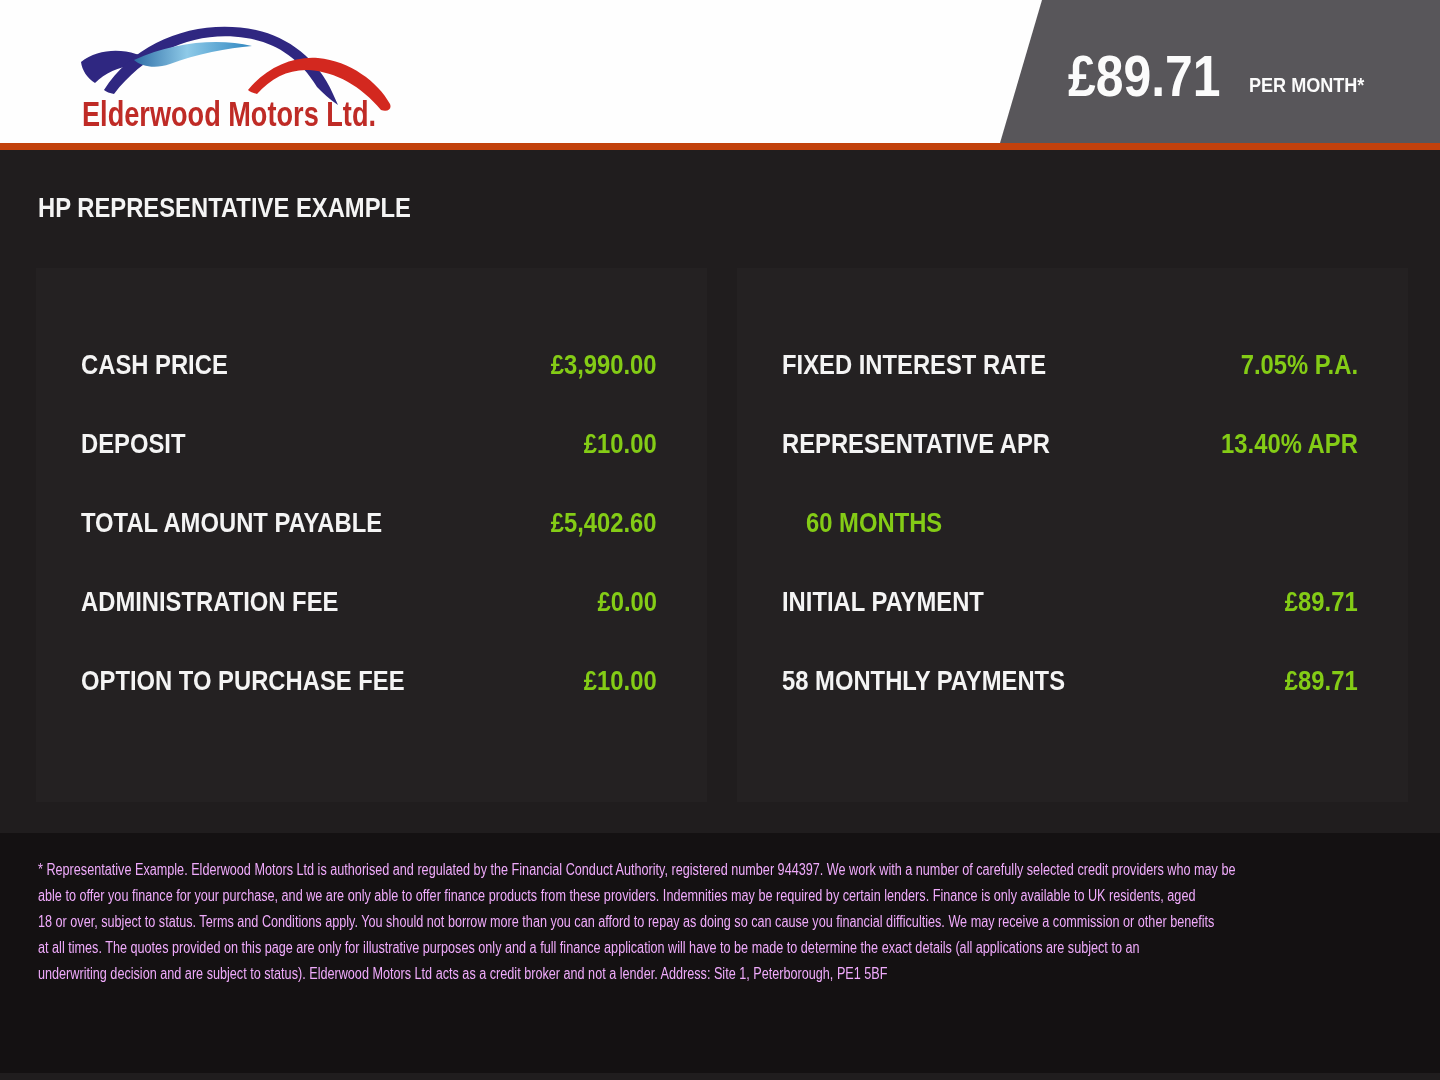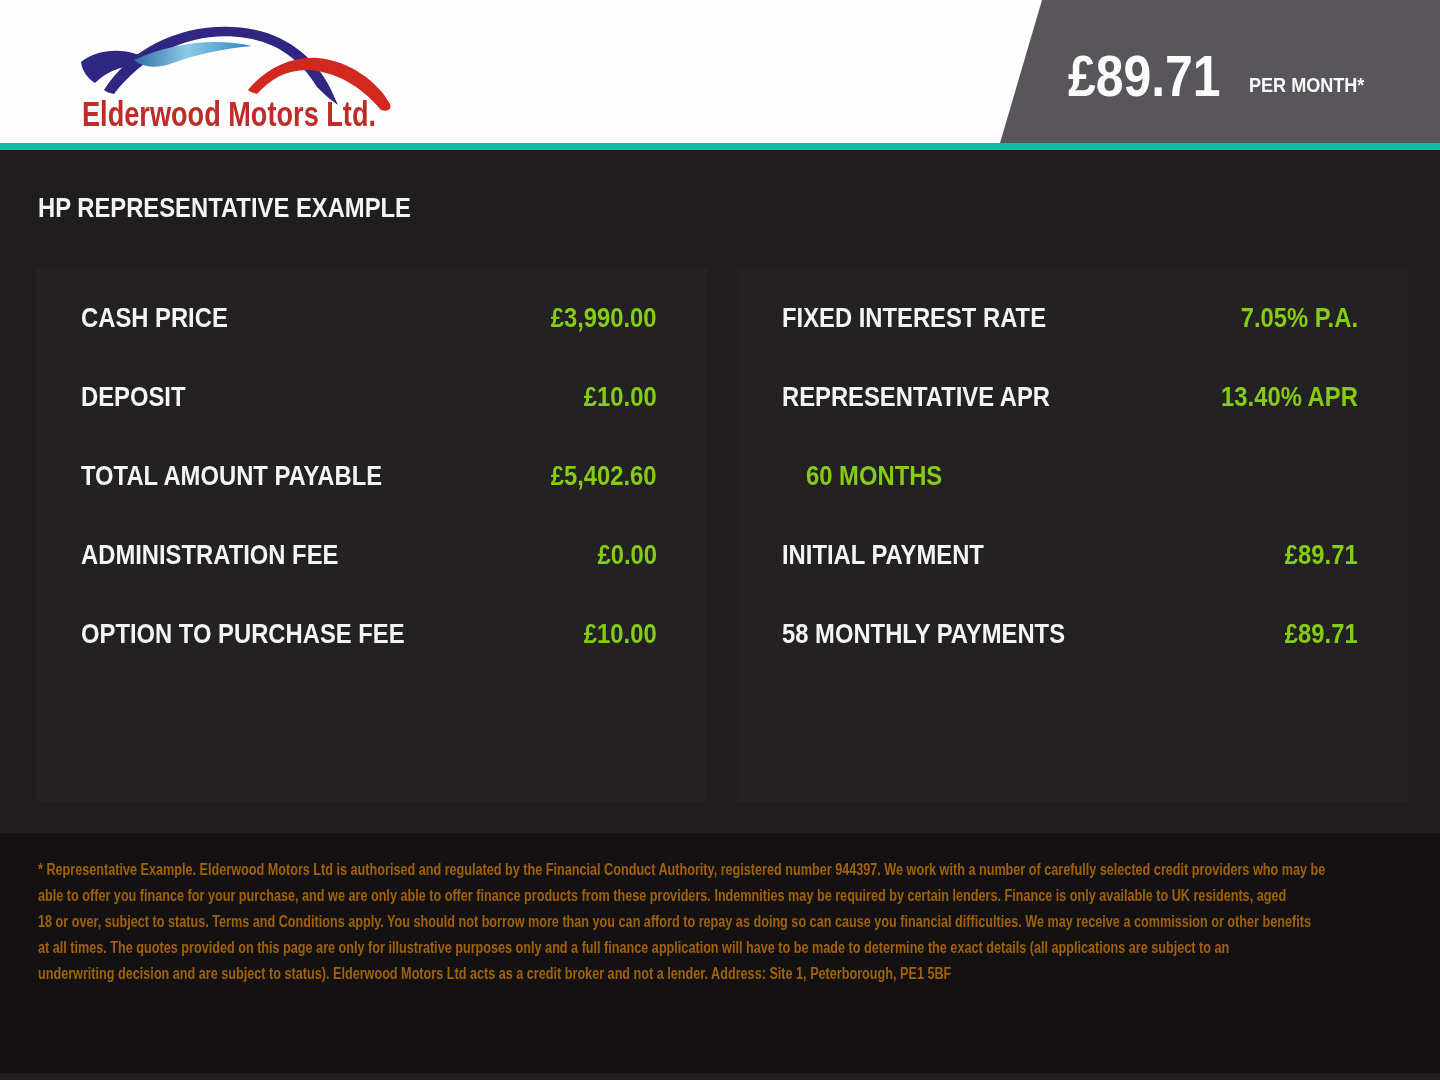--- a/index.html
+++ b/index.html
@@ -43,21 +43,21 @@
   .period {
     color: #fbfbfb; font-size: 21px; font-weight: bold;
     display: inline-block; transform: scaleX(0.86); transform-origin: 0 100%;
     white-space: nowrap; position: relative; top: -4px;
   }
 
   
   .main {
     width: 100%; height: 690px;
     background: #201d1e;
-    border-top: 7px solid #14b8a6;
+    border-top: 7px solid #c2410c;
   }
   .page-title {
     margin: 44px 0 0 38px;
     color: #f4f4f4; font-size: 28px; font-weight: bold;
     line-height: 28px;
   }
   .cond {
     display: inline-block; transform: scaleX(0.85); transform-origin: 0 50%;
     white-space: nowrap;
   }
@@ -70,34 +70,34 @@
     margin-top: 46px;
     padding: 0 32px 0 36px;
   }
   .panel {
     flex: 1; height: 534px;
     background: #242122;
     padding: 34px 50px 0 45px;
   }
   .frow {
     height: 79px;
-    display: flex; justify-content: space-between; align-items: flex-start; gap: 12px;
+    display: flex; justify-content: space-between; align-items: flex-end; gap: 12px;
   }
   .frow .lbl { color: #f4f4f4; font-size: 28px; font-weight: bold; }
   .frow .val { color: #84cc16; font-size: 28px; font-weight: bold; }
 
   
   .footer {
     width: 100%; height: 240px;
     background: #141112;
     padding: 24px 0 0 38px;
   }
   .fline {
     line-height: 26px; height: 26px;
-    color: #a16207; font-size: 16px; font-weight: bold;
+    color: #f0abfc; font-size: 16px; font-weight: normal;
   }
   .fline span {
     display: inline-block; transform: scaleX(0.79); transform-origin: 0 50%;
     white-space: nowrap;
   }
 </style>
 </head>
 <body>
 
 <div class="page">

